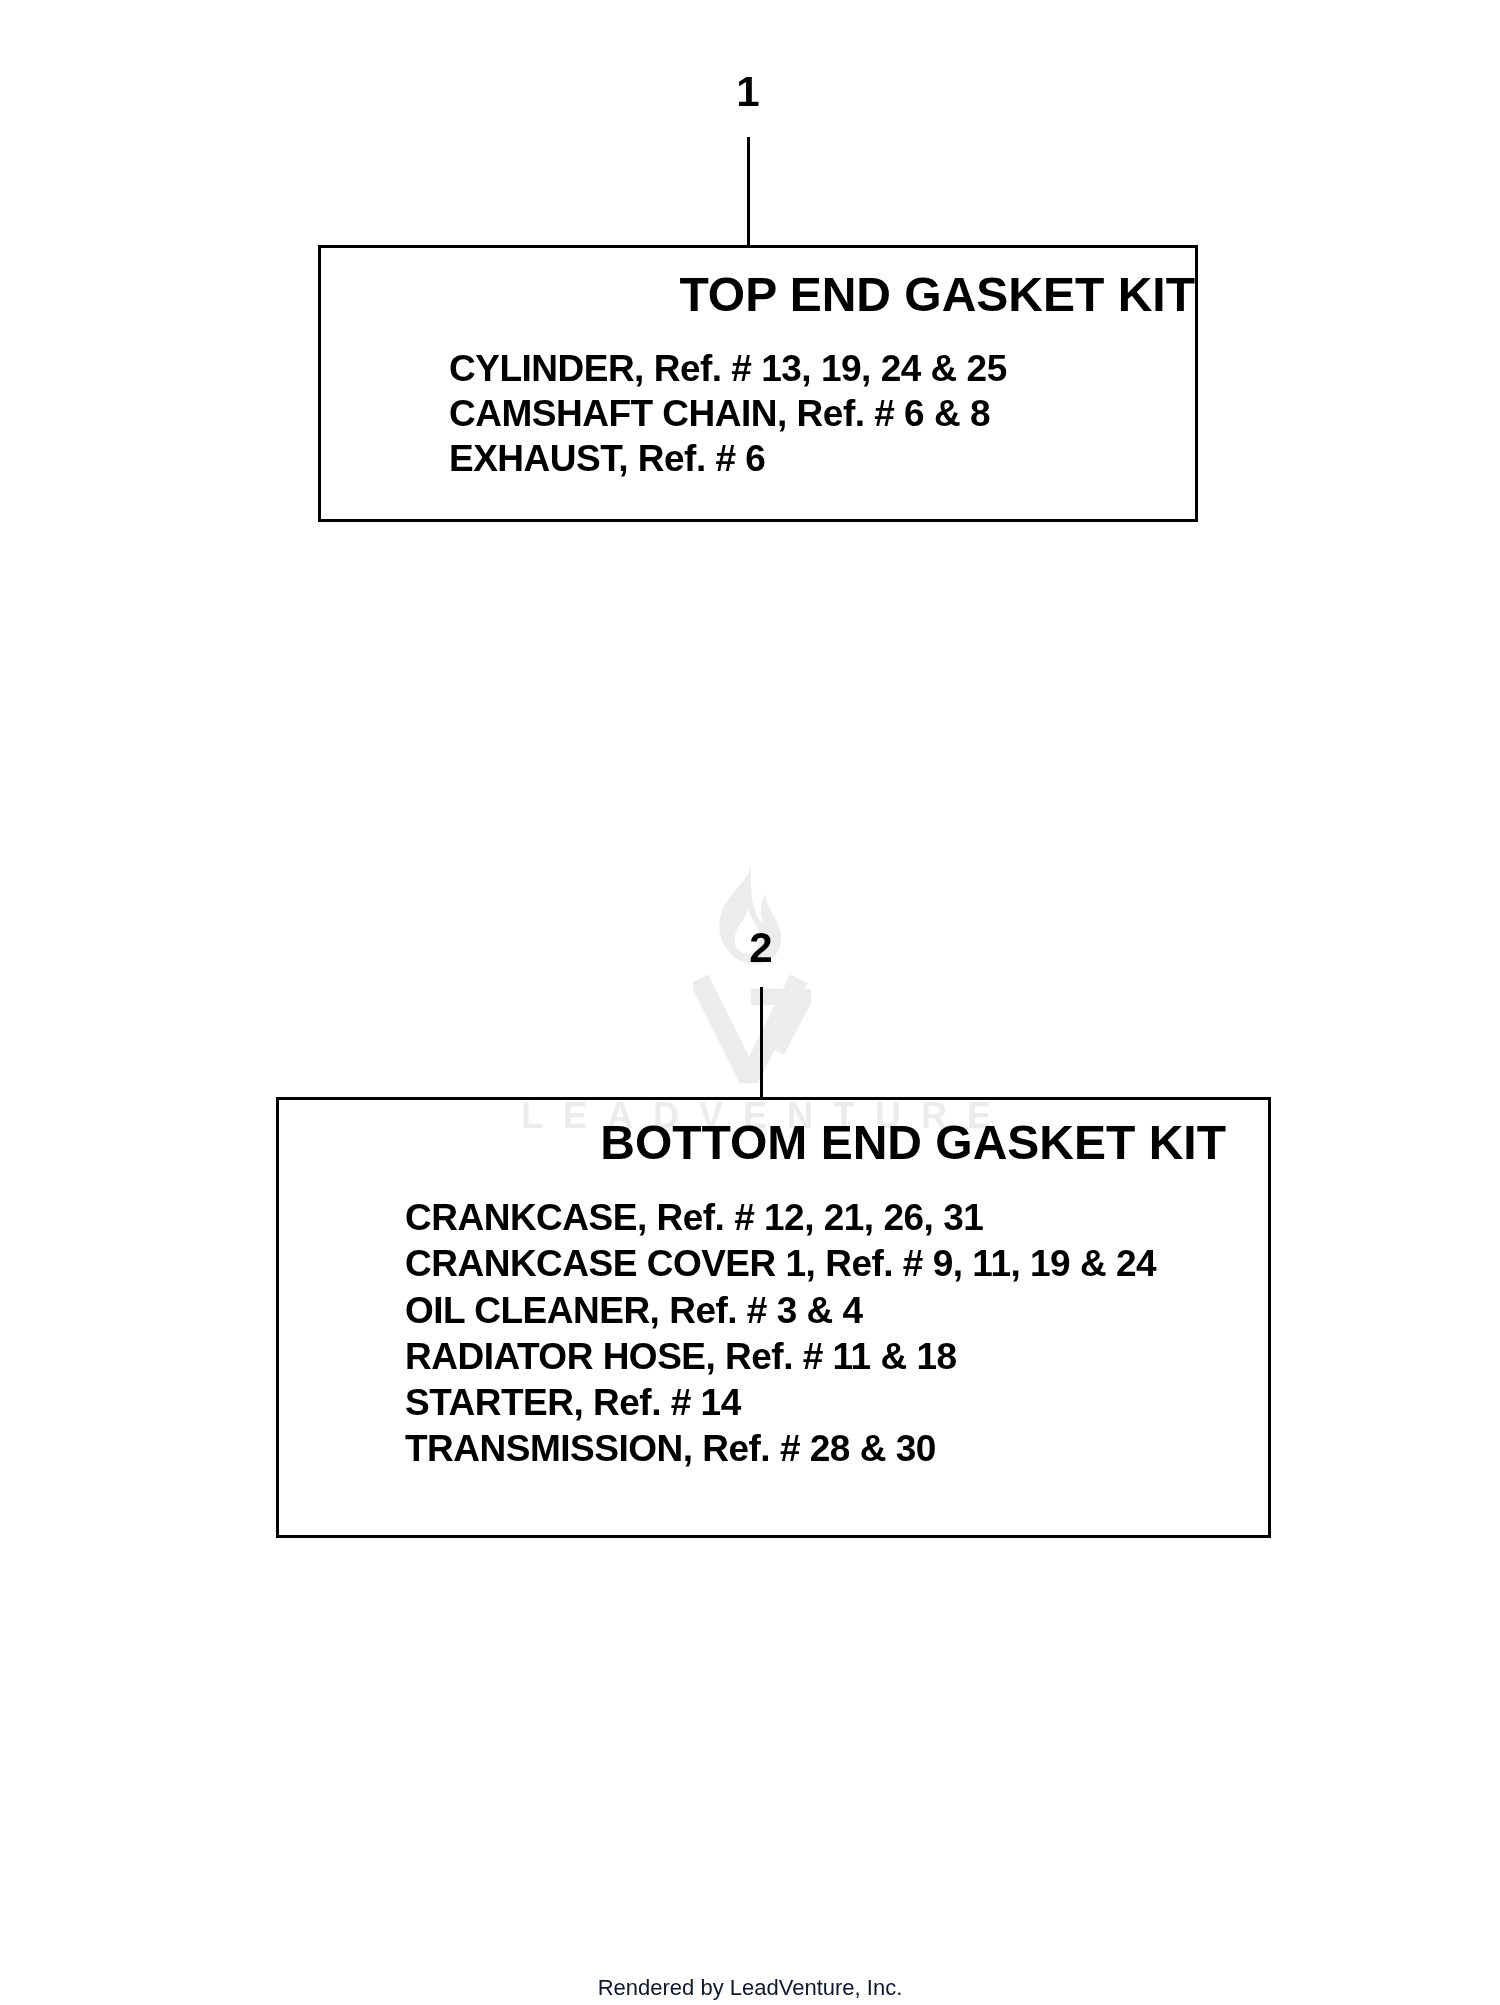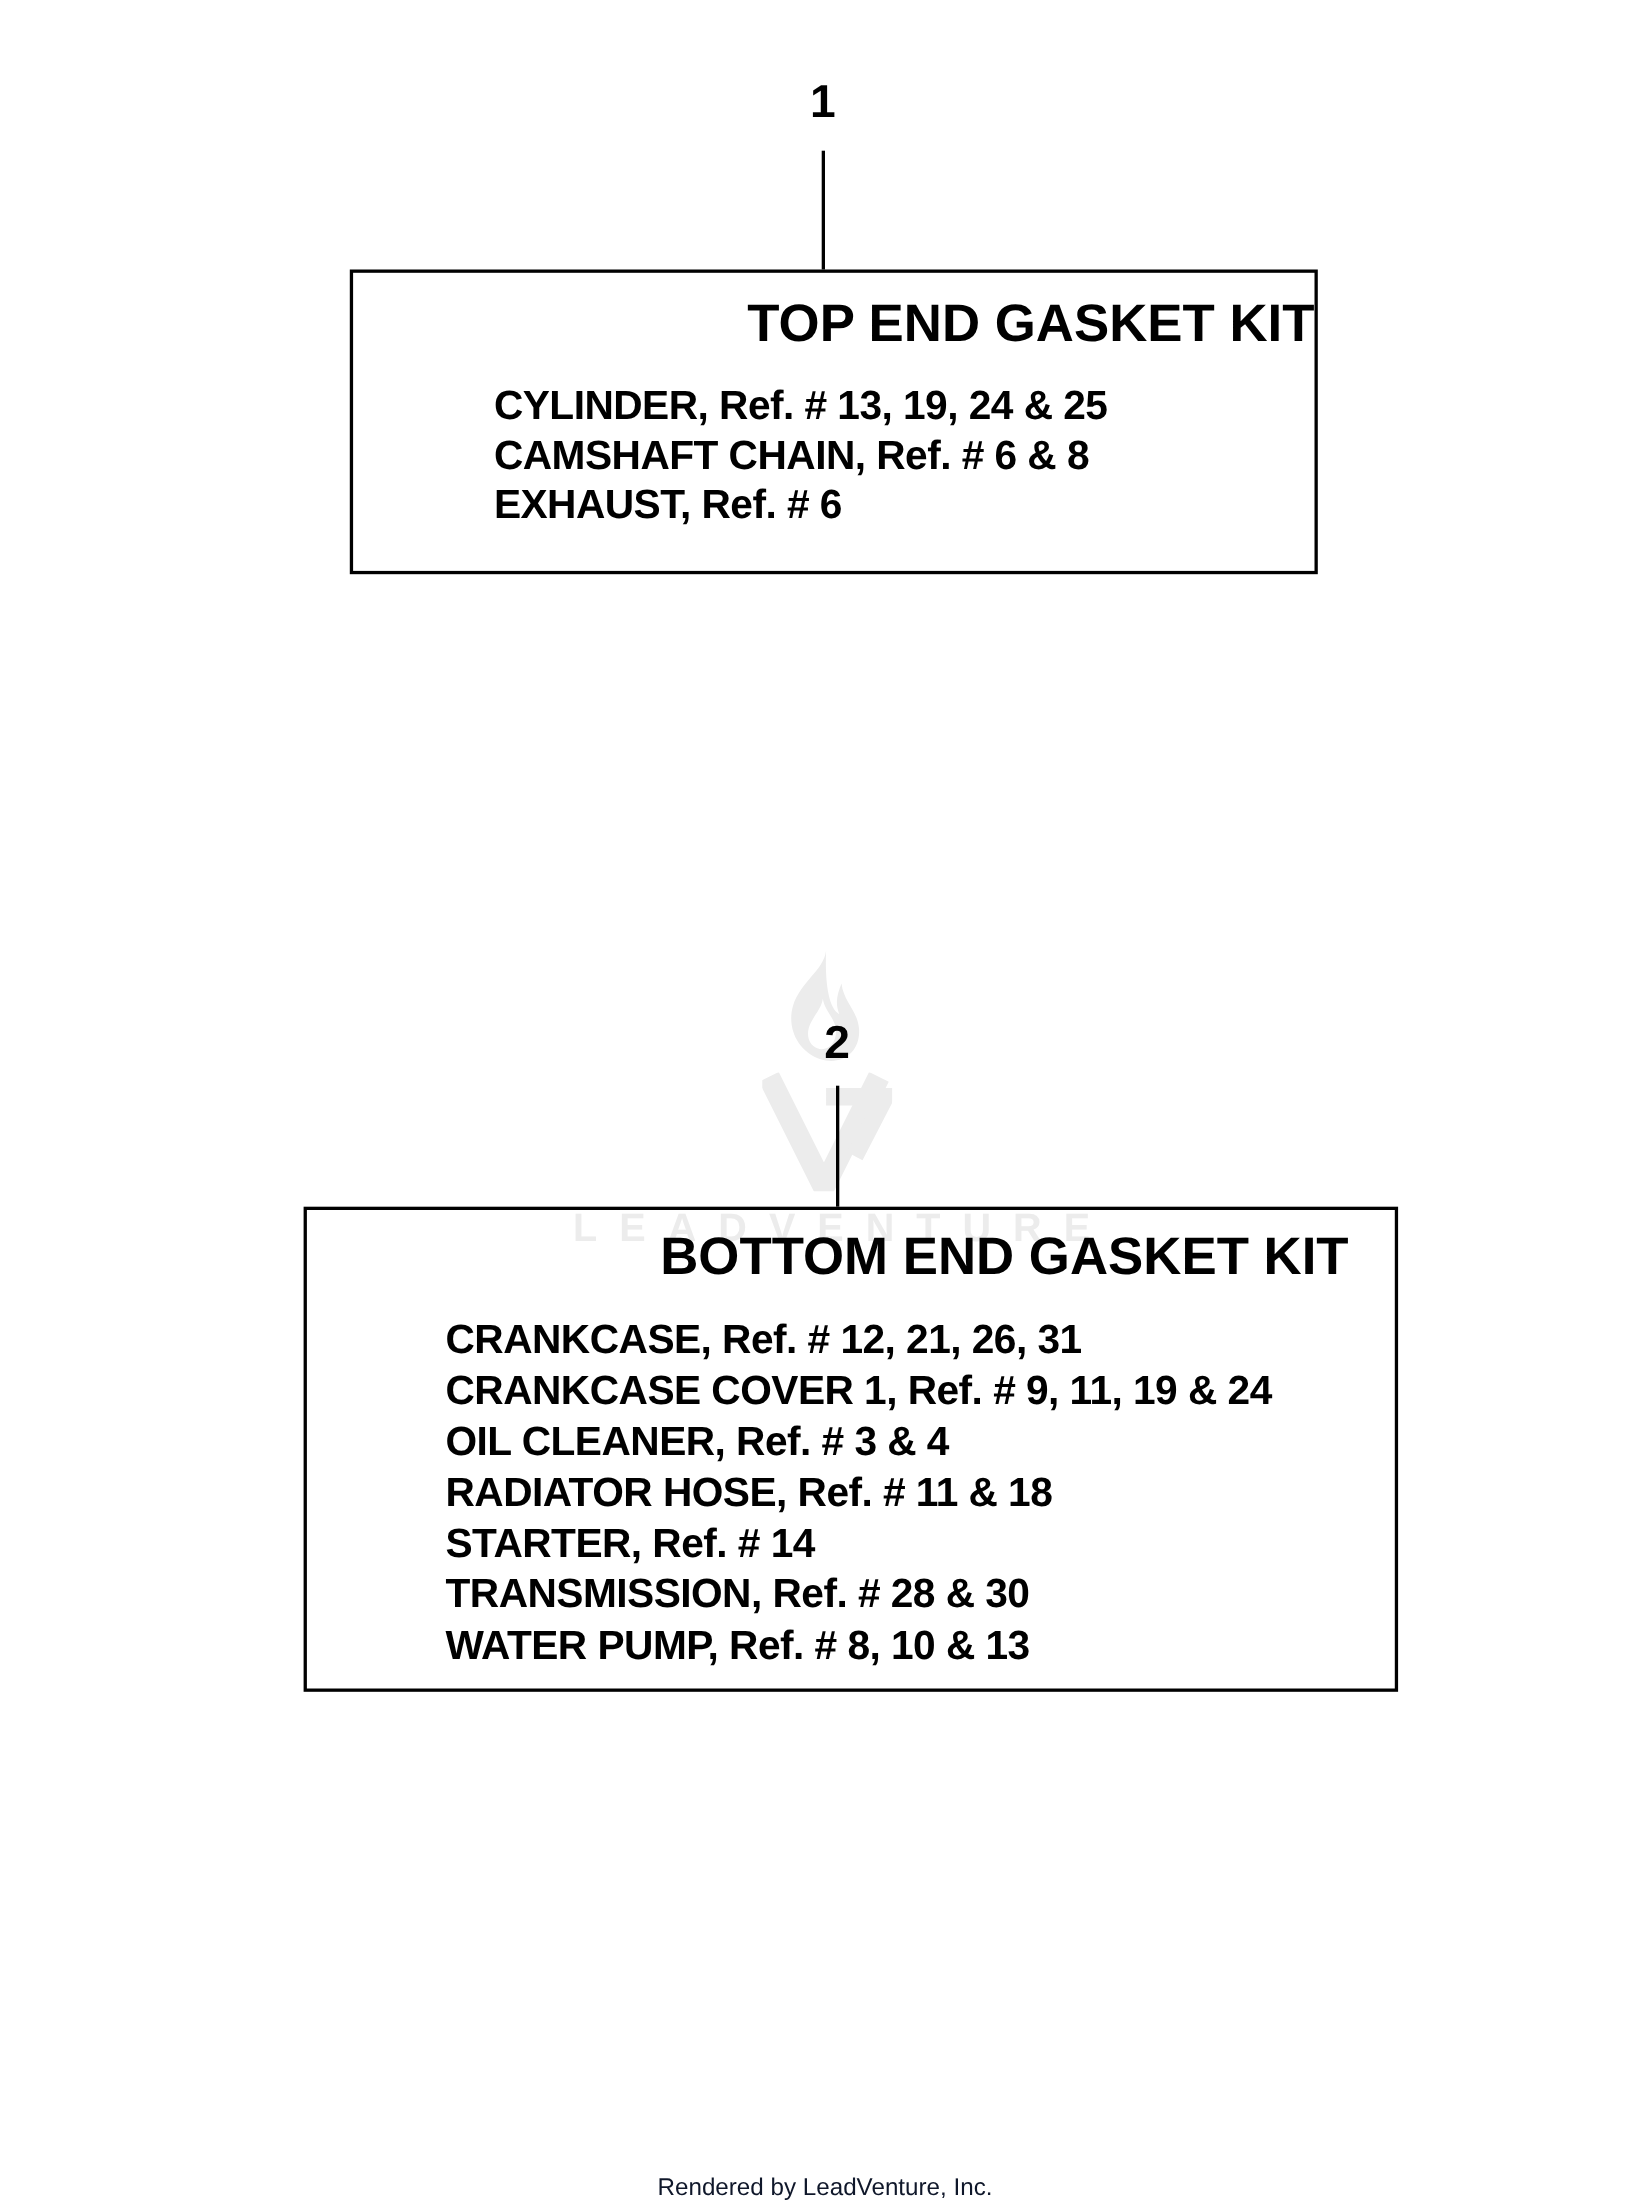--- a/index.html
+++ b/index.html
@@ -138,19 +138,18 @@
 
   <div id="box2" class="abs kit-box content">
     <div class="box-title">BOTTOM END GASKET KIT</div>
     <div class="box-items">
       <div>CRANKCASE, Ref. # 12, 21, 26, 31</div>
       <div>CRANKCASE COVER 1, Ref. # 9, 11, 19 &amp; 24</div>
       <div>OIL CLEANER, Ref. # 3 &amp; 4</div>
       <div>RADIATOR HOSE, Ref. # 11 &amp; 18</div>
       <div>STARTER, Ref. # 14</div>
       <div>TRANSMISSION, Ref. # 28 &amp; 30</div>
-      <div>WATER PUMP, Ref. # 8, 10 &amp; 13</div>
     </div>
   </div>
 
   <div class="abs rendered-by">Rendered by LeadVenture, Inc.</div>
 
 </div>
 
 </body></html>

